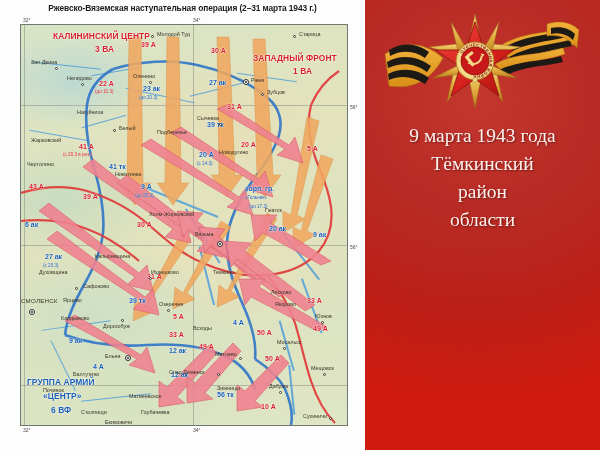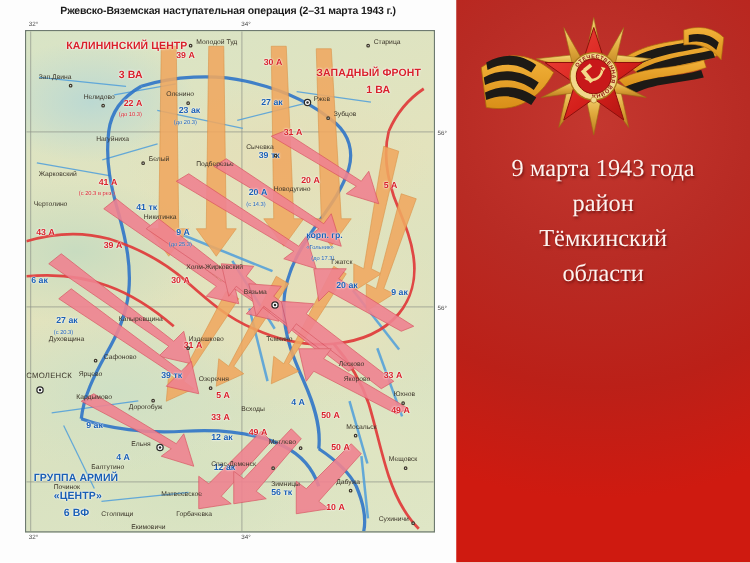--- a/index.html
+++ b/index.html
@@ -173,21 +173,21 @@
           <polygon points="300,240 310,236 250,198 256,190 230,190 234,216 242,208"></polygon>
           <polygon points="296,306 306,302 238,262 244,254 218,254 224,280 230,272"></polygon>
           <polygon points="188,320 196,328 156,372 164,378 138,382 138,356 146,362"></polygon>
           <polygon points="212,318 220,326 184,368 192,374 166,378 166,352 174,358"></polygon>
           <polygon points="260,330 268,338 234,376 242,382 216,386 216,360 224,366"></polygon>
           <polygon points="44,296 54,290 120,330 126,322 134,348 108,340 116,334"></polygon>
         </g>
       </svg>
 
       <div class="front-red" style="left:32px;top:6px;">КАЛИНИНСКИЙ ЦЕНТР</div>
-      <div class="front-red" style="left:74px;top:19px;margin-top:10px;">3 ВА</div>
+      <div class="front-red" style="left:74px;top:19px;">3 ВА</div>
       <div class="front-red" style="left:232px;top:28px;">ЗАПАДНЫЙ ФРОНТ</div>
       <div class="front-red" style="left:272px;top:41px;">1 ВА</div>
       <div class="front-blue" style="left:6px;top:352px;">ГРУППА АРМИЙ</div>
       <div class="front-blue" style="left:22px;top:366px;">«ЦЕНТР»</div>
       <div class="front-blue" style="left:30px;top:380px;">6 ВФ</div>
 
       <div class="unit-red" style="left:120px;top:16px;">39 А</div>
       <div class="unit-red" style="left:190px;top:22px;">30 А</div>
       <div class="unit-red" style="left:78px;top:55px;">22 А</div>
       <div class="unit-sub-red" style="left:74px;top:64px;">(до 10.3)</div>
@@ -399,19 +399,19 @@
       <circle cx="96" cy="57" r="16.5" fill="none" stroke="#f0d98e" stroke-width="3.4" opacity="0.95"></circle>
       <path id="insPath" d="M 96,57 m -14.5,0 a 14.5,14.5 0 1,1 29,0 a 14.5,14.5 0 1,1 -29,0" fill="none"></path>
       <text font-size="4.4" fill="#8d1410" font-family="Liberation Sans, sans-serif" font-weight="bold" letter-spacing="0.3">
         <textPath href="#insPath" startOffset="8%">ОТЕЧЕСТВЕННАЯ ВОЙНА</textPath>
       </text>
       <circle cx="96" cy="76" r="2.4" fill="#f0d98e" stroke="#a8761b" stroke-width="0.5"></circle>
     </svg>
 
     <div id="banner-text">
       <span class="bl">9 марта 1943 года</span>
+      <span class="bl">Тёмкинский</span>
       <span class="bl">район</span>
-      <span class="bl">Тёмкинский</span>
       <span class="bl">области</span>
     </div>
   </div>
 
 </div>
 
 </body></html>

